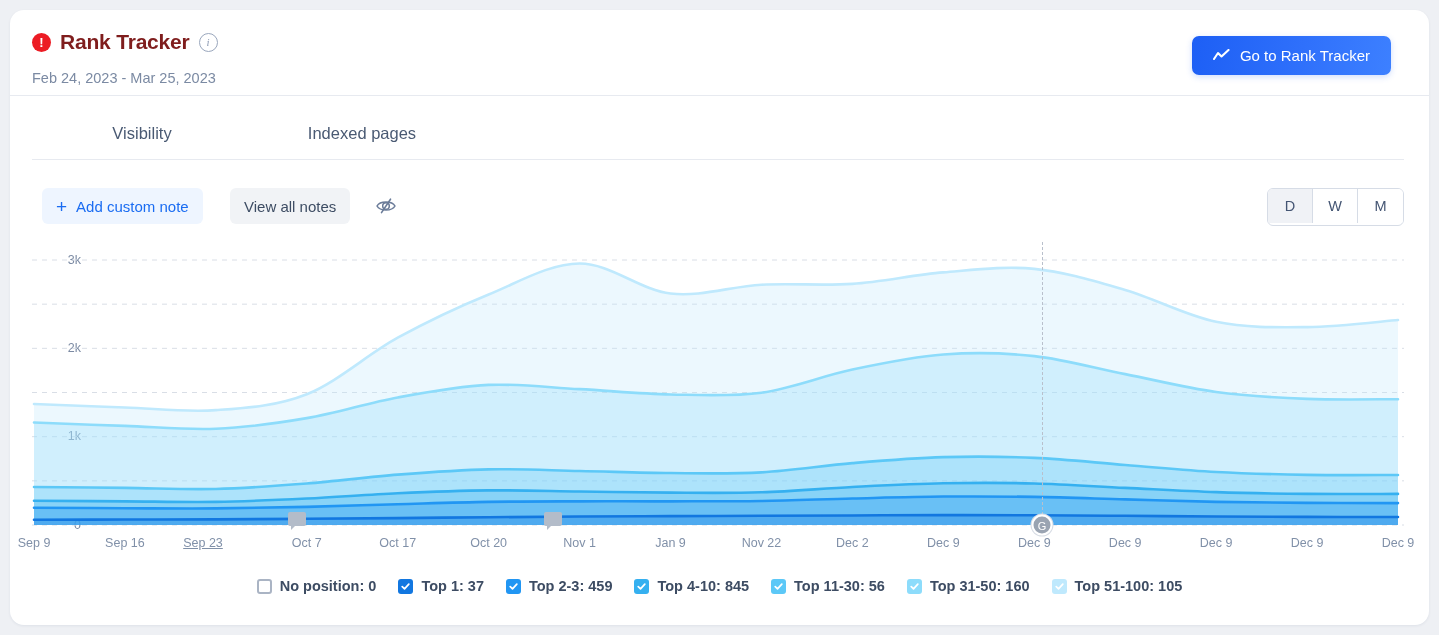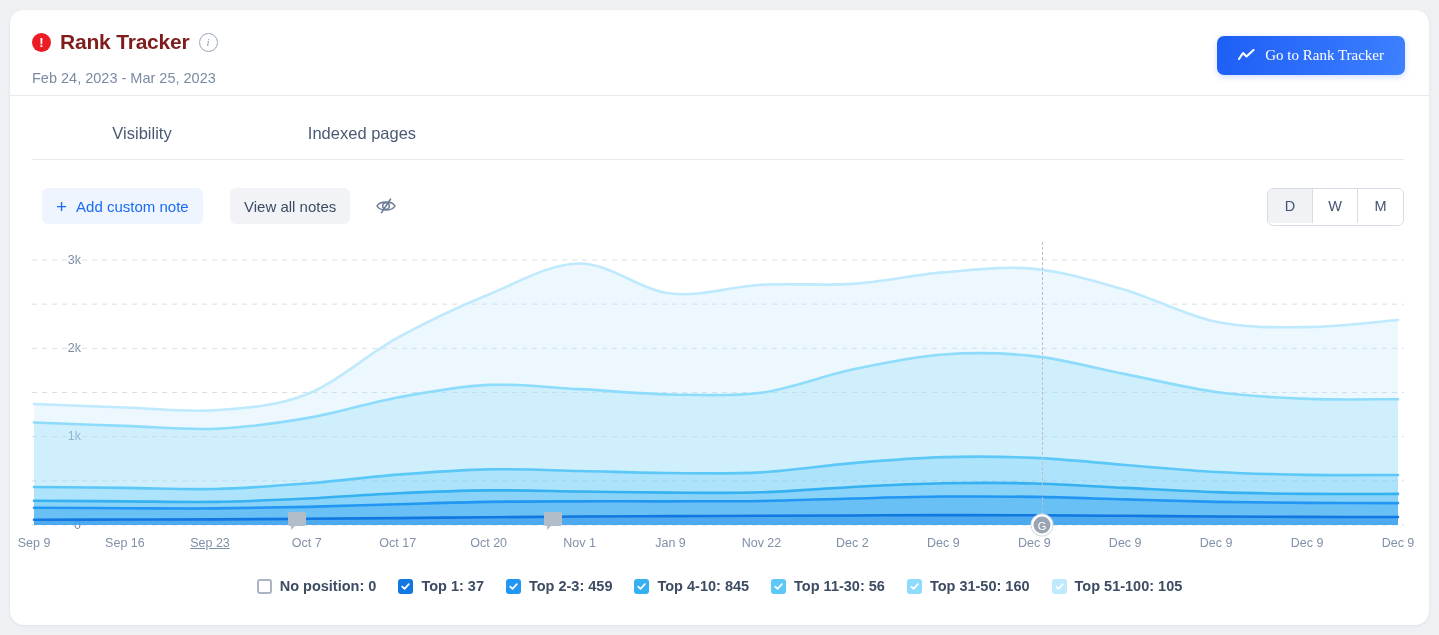--- a/index.html
+++ b/index.html
@@ -81,30 +81,30 @@
   }
   .date-range {
     position: absolute;
     left: 22px;
     top: 60px;
     font-size: 14.5px;
     color: #7b8aa3;
   }
   .cta-button {
     position: absolute;
-    right: 24px;
+    right: 38px;
     top: 26px;
     height: 39px;
     padding: 0 21px;
     border: none;
     border-radius: 7px;
     background: linear-gradient(100deg, #1d5ff5 0%, #2f70fb 55%, #3d80ff 100%);
     color: #ffffff;
     font-size: 15px;
-    font-family: Liberation Serif, serif;
+    font-family: Liberation Sans, sans-serif;
     display: flex;
     align-items: center;
     gap: 10px;
     cursor: pointer;
     box-shadow: 0 2px 6px rgba(40,100,240,0.22);
   }
   .cta-chart-icon { display:block; }
 
   
   .tabs {
@@ -409,21 +409,21 @@
       </svg>
       <div class="vline" style="left:1010px; top:0px; height:283px;"></div>
       <div class="note-marker" style="left:265px; top:270px;"></div>
       <div class="note-marker" style="left:521px; top:270px;"></div>
       <div class="g-marker" style="left:1010px; top:283px;">G</div>
     </div>
 
     <div class="xlabels" id="xlabels">
         <div class="xlabel" style="left: 2px;">Sep 9</div>
         <div class="xlabel" style="left: 92.9333px;">Sep 16</div>
-        <div class="xlabel" style="left: 178px; text-decoration: underline;">Sep 23</div>
+        <div class="xlabel" style="left: 171px; text-decoration: underline;">Sep 23</div>
         <div class="xlabel" style="left: 274.8px;">Oct 7</div>
         <div class="xlabel" style="left: 365.733px;">Oct 17</div>
         <div class="xlabel" style="left: 456.667px;">Oct 20</div>
         <div class="xlabel" style="left: 547.6px;">Nov 1</div>
         <div class="xlabel" style="left: 638.533px;">Jan 9</div>
         <div class="xlabel" style="left: 729.467px;">Nov 22</div>
         <div class="xlabel" style="left: 820.4px;">Dec 2</div>
         <div class="xlabel" style="left: 911.333px;">Dec 9</div>
         <div class="xlabel" style="left: 1002.27px;">Dec 9</div>
         <div class="xlabel" style="left: 1093.2px;">Dec 9</div>

